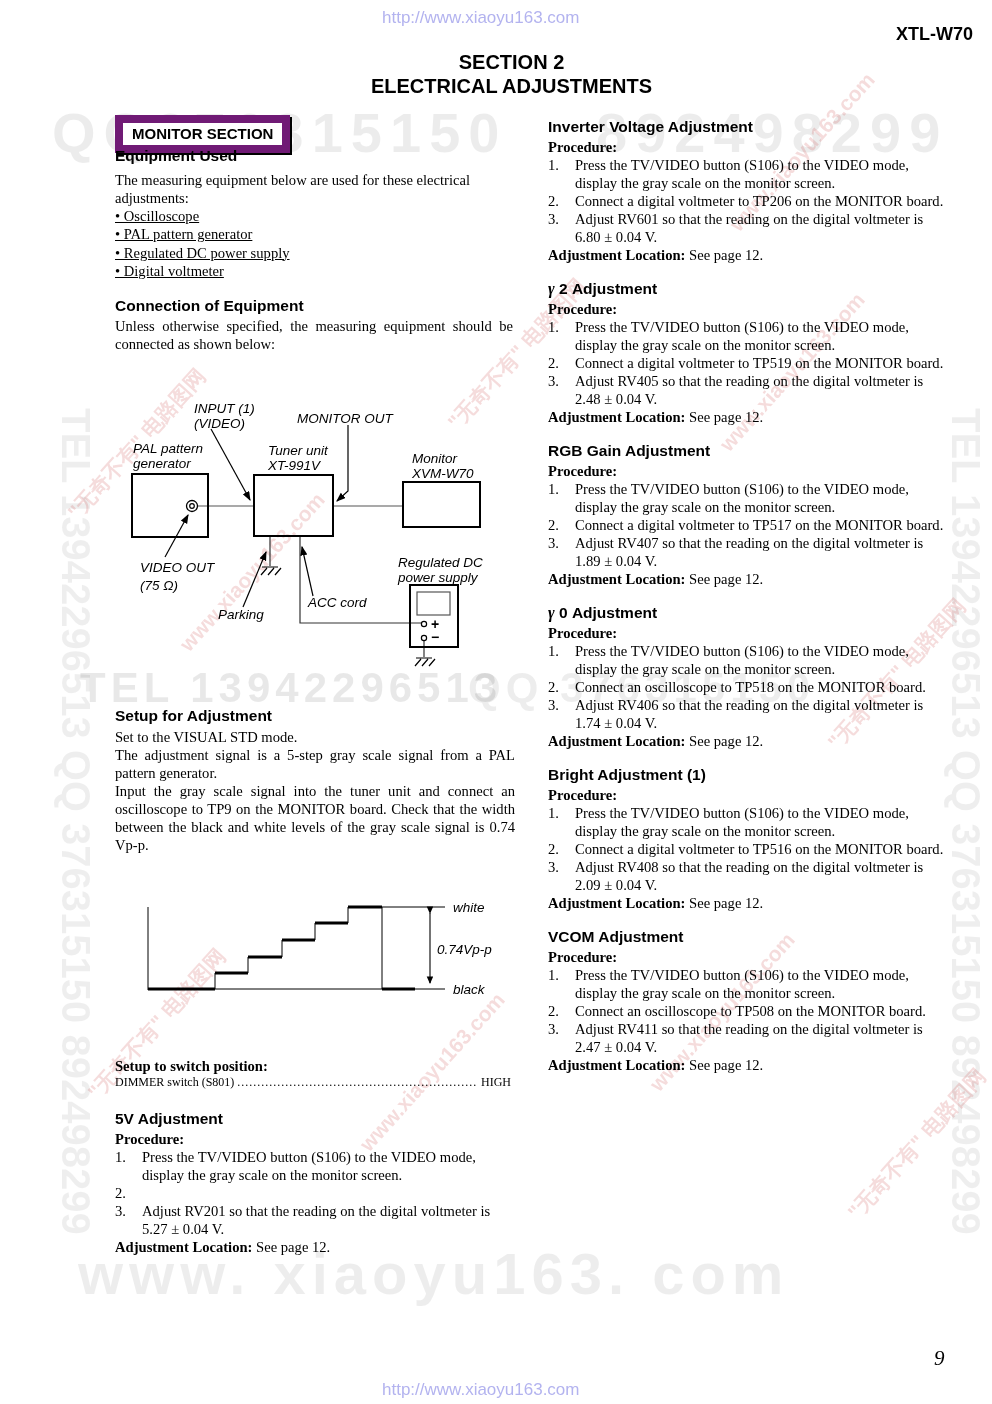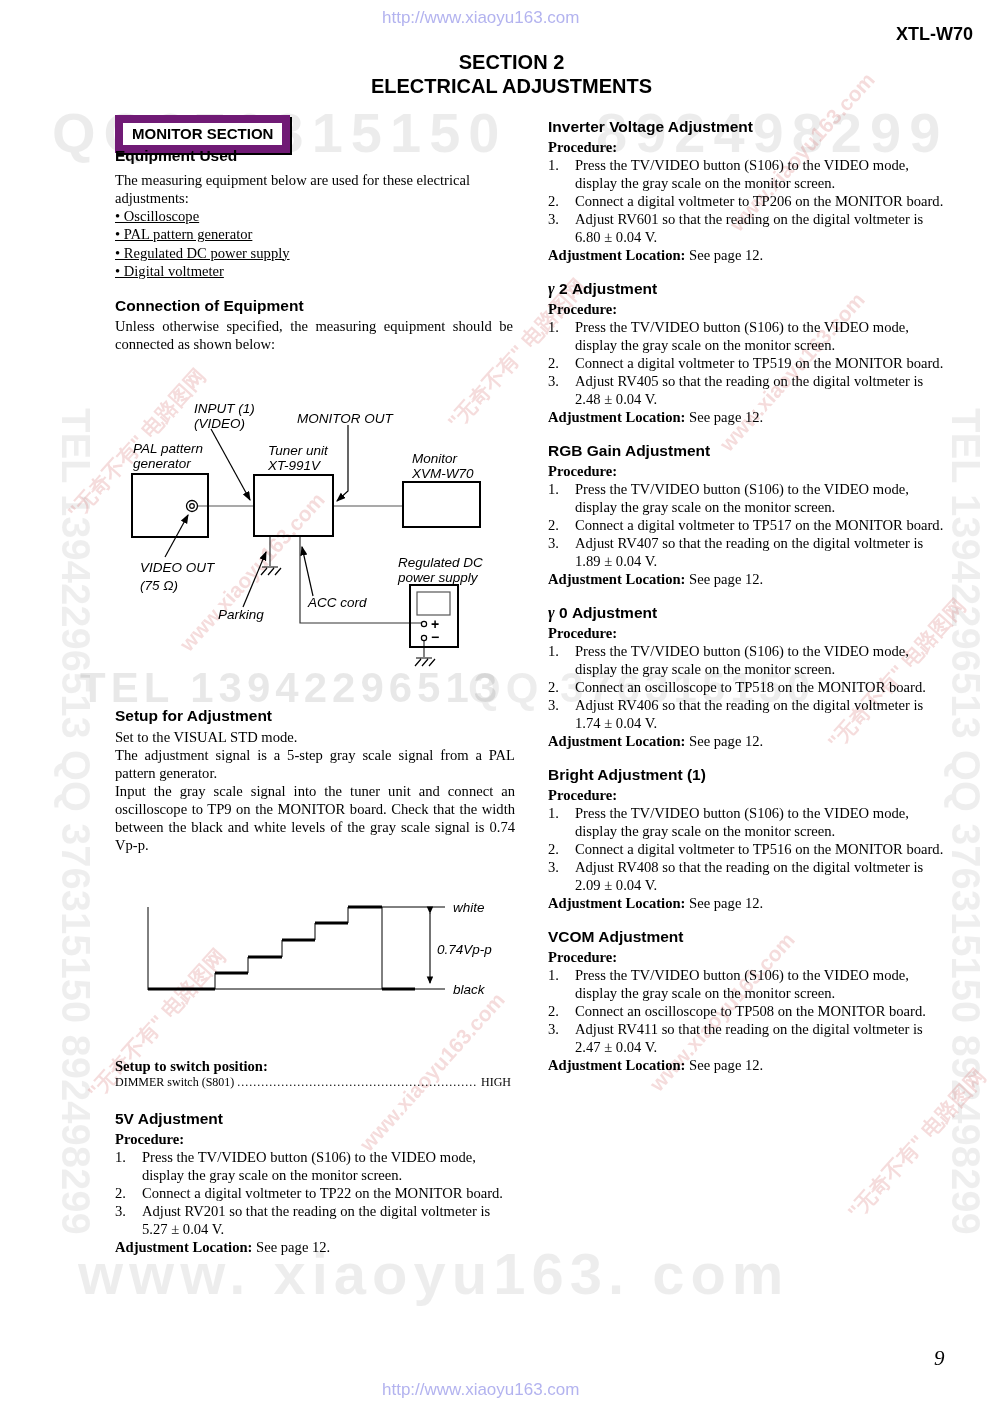--- a/index.html
+++ b/index.html
@@ -220,21 +220,20 @@
       <div class="bold">Procedure:</div>
       <div class="step">
         <span class="n">1.</span>
         <span>
           <div>Press the TV/VIDEO button (S106) to the VIDEO mode,</div>
           <div>display the gray scale on the monitor screen.</div>
         </span>
       </div>
       <div class="step">
         <span class="n">2.</span>
-        <span>Connect a digital voltmeter to TP22 on the MONITOR board.</span>
       </div>
       <div class="step">
         <span class="n">3.</span>
         <span>
           <div>Adjust RV201 so that the reading on the digital voltmeter is</div>
           <div>5.27 ± 0.04 V.</div>
         </span>
       </div>
       <div class="loc">
         <span class="lbl">Adjustment Location:</span>

